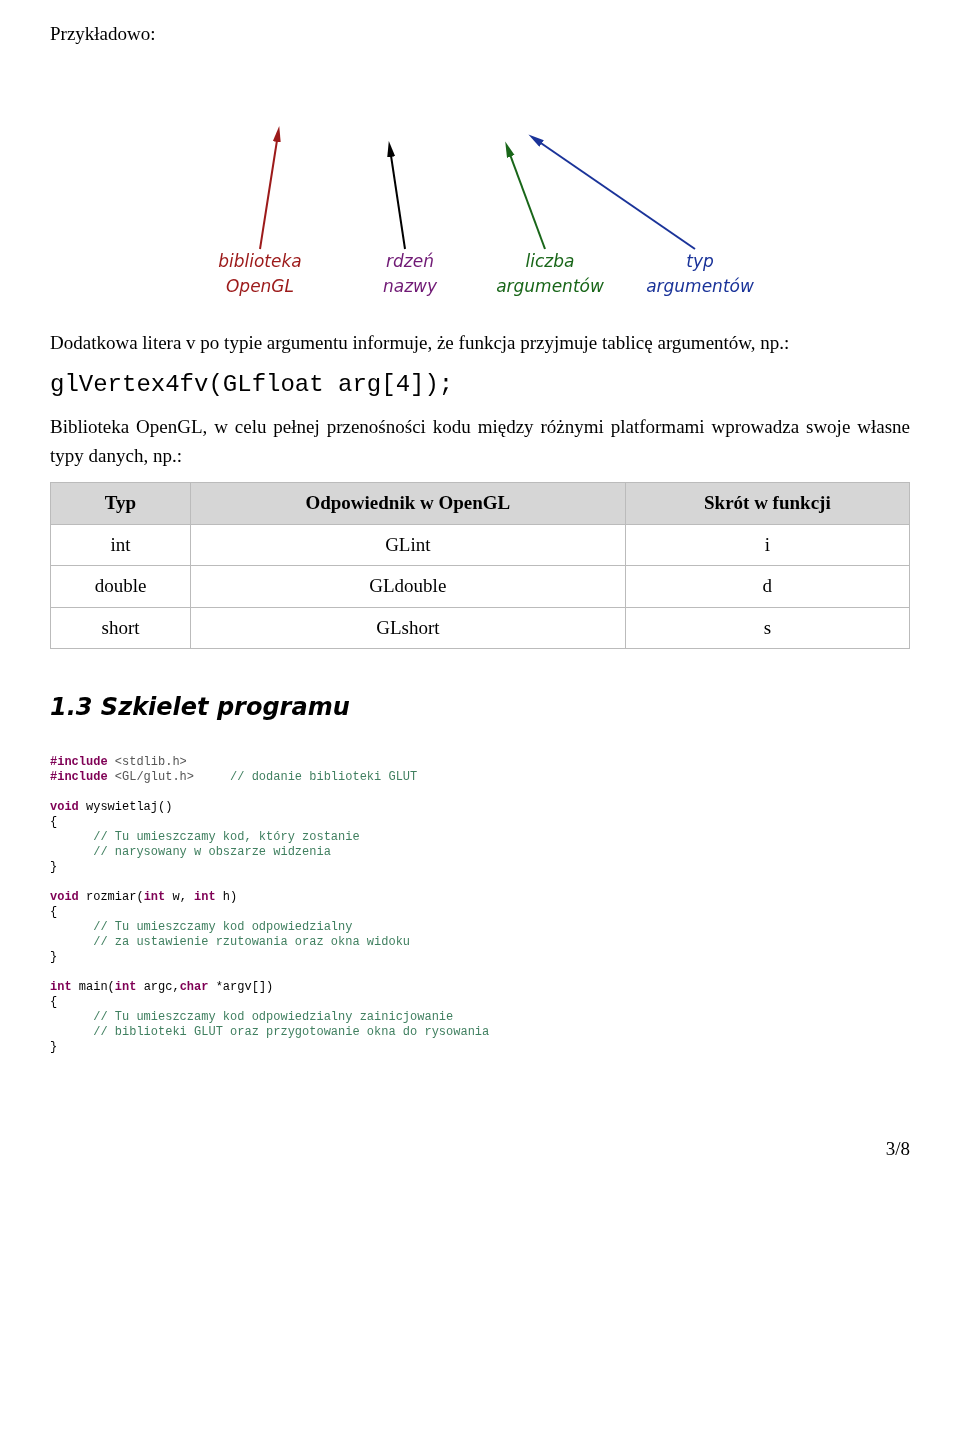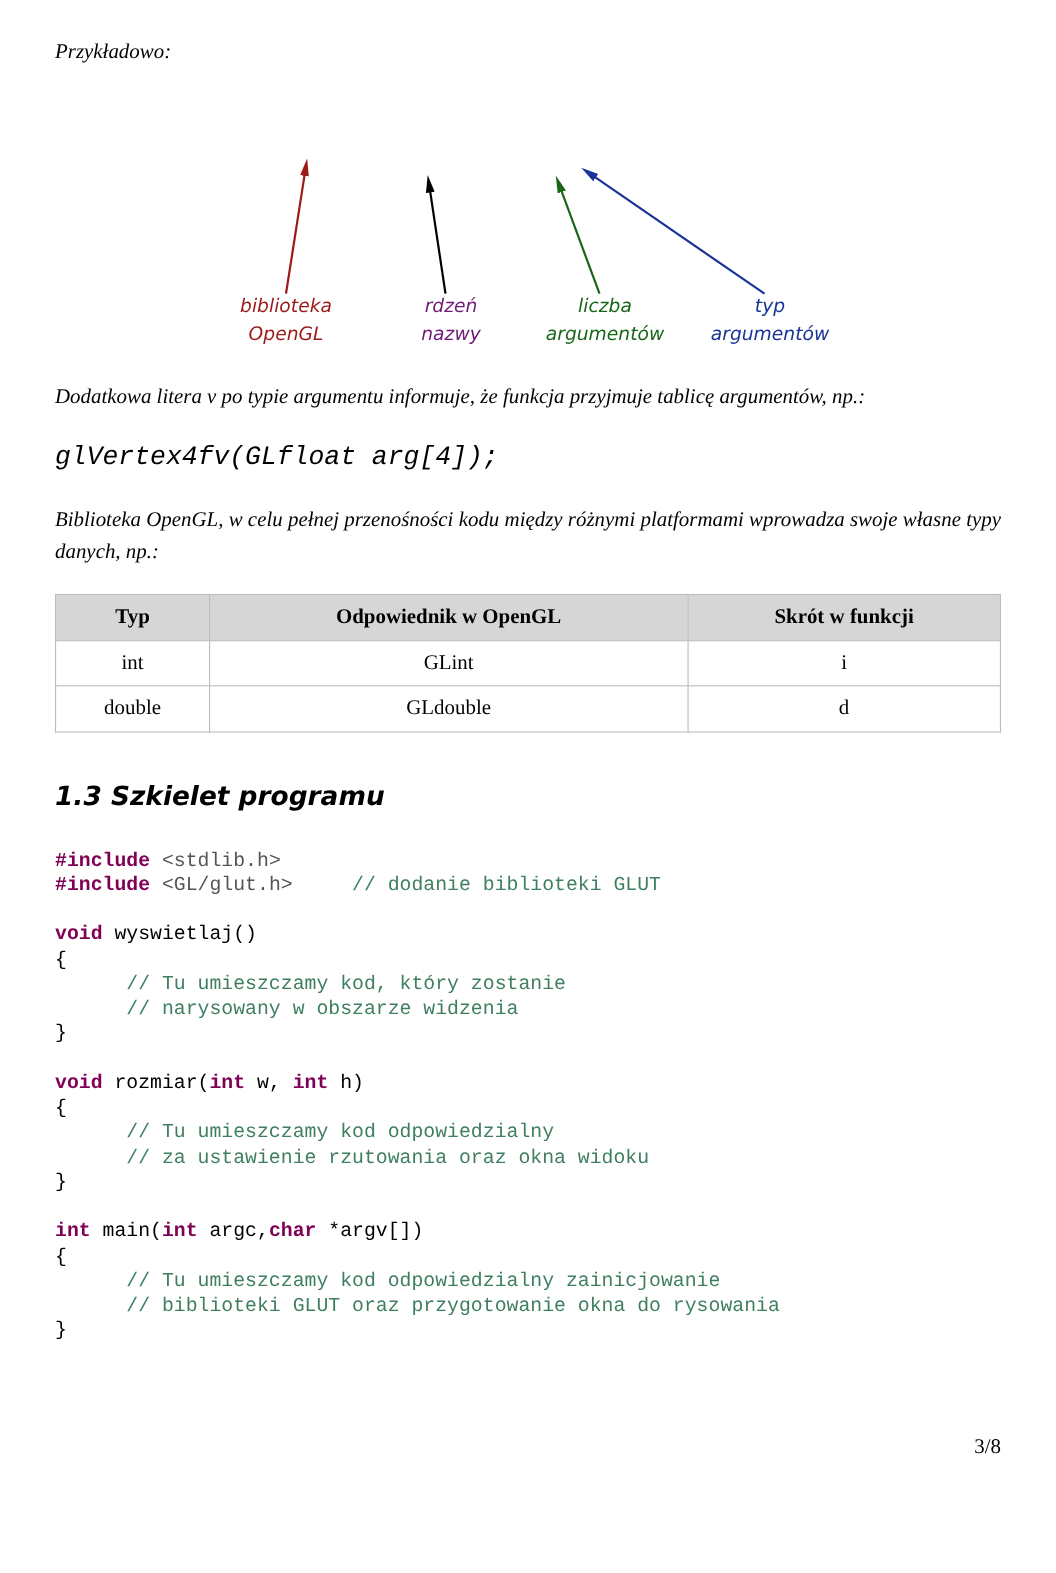--- a/index.html
+++ b/index.html
@@ -5,21 +5,21 @@
   * { margin: 0; padding: 0; box-sizing: border-box; }
   body {
     font-family: "Times New Roman", "Liberation Serif", serif;
     background: #fff;
     color: #000;
     width: 960px;
     padding: 10px 50px 30px 50px;
     font-size: 19px;
     line-height: 1.5;
   }
-  .para { text-align: justify; margin: 24px 0; font-style: italic; }
+  .para { text-align: justify; margin: 10px 0; }
   .mono { font-family: "Courier New", monospace; font-size: 24px; }
 
   
   .diagram {
     position: relative;
     width: 700px;
     height: 230px;
     margin: 20px auto 30px auto;
   }
   .glcolor {
@@ -69,21 +69,21 @@
     font-family: "Verdana", "DejaVu Sans", sans-serif;
     font-size: 24px;
     font-weight: bold;
     font-style: italic;
     margin: 40px 0 30px 0;
   }
 
   
   .code {
     font-family: "Courier New", monospace;
-    font-size: 18px;
+    font-size: 12px;
     line-height: 1.25;
     white-space: pre;
   }
   .kw { color: #7f0055; font-weight: bold; }
   .inc { color: #555; }
   .cmt { color: #3f7f5f; }
 
   .pagefoot {
     text-align: right;
     font-size: 19px;
@@ -163,20 +163,25 @@
   <tbody>
     <tr>
       <td>int</td>
       <td>GLint</td>
       <td>i</td>
     </tr>
     <tr>
       <td>double</td>
       <td>GLdouble</td>
       <td>d</td>
+    </tr>
+    <tr>
+      <td>short</td>
+      <td>GLshort</td>
+      <td>s</td>
     </tr>
   </tbody>
 </table>
 
 <h2 class="section">1.3 Szkielet programu</h2>
 
 <div class="code"><span class="kw">#include</span><span class="inc"> &lt;stdlib.h&gt;</span>
 <span class="kw">#include</span><span class="inc"> &lt;GL/glut.h&gt;</span><span class="cmt">     // dodanie biblioteki GLUT</span>
 
 <span class="kw">void</span><span> wyswietlaj()</span>

